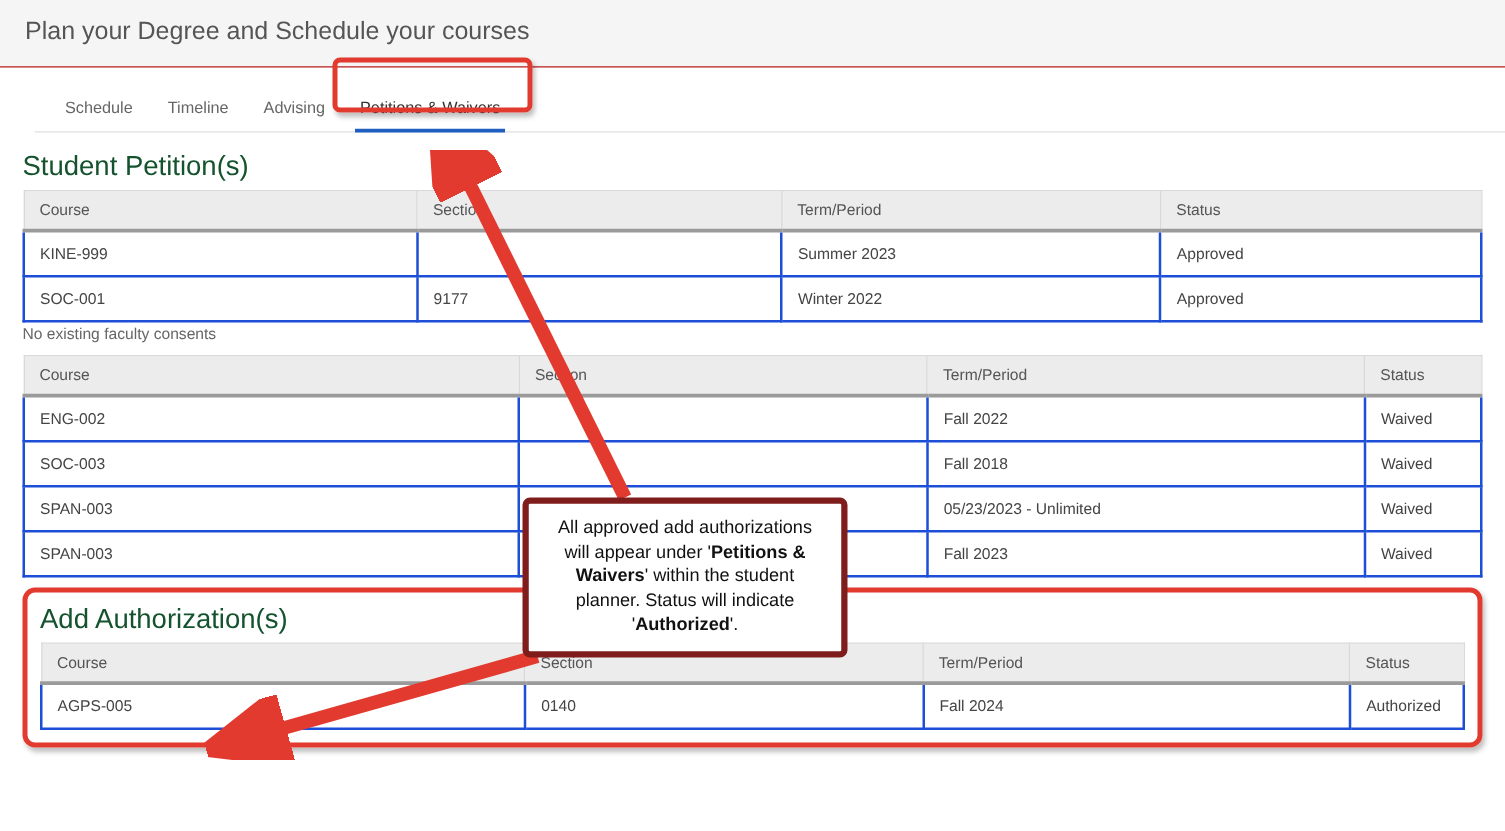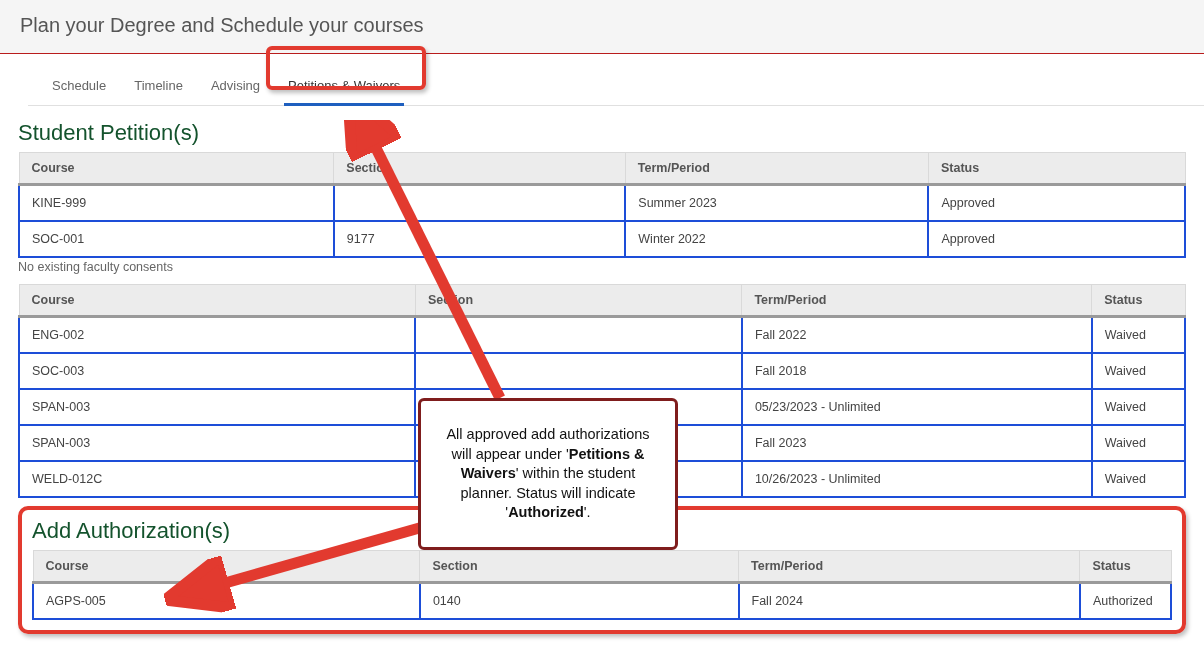--- a/index.html
+++ b/index.html
@@ -68,37 +68,37 @@
     border-collapse: collapse;
     border: 1px solid #d9d9d9;
   }
   table.data thead th {
     background: #ececec;
     border-bottom: 3px solid #9a9a9a;
     border-top: 1px solid #d9d9d9;
     border-left: 1px solid #d9d9d9;
     border-right: 1px solid #d9d9d9;
     text-align: left;
-    font-weight: 700;
+    font-weight: 400;
     color: #555;
     padding: 8px 12px;
     font-size: 12.5px;
   }
   table.data tbody td {
     border: 2px solid #1d4ed8;
     padding: 10px 12px;
     font-size: 12.5px;
     color: #444;
   }
   .callout {
     position: absolute;
-    border: 3px solid #7f1d1d;
+    border: 5px solid #7f1d1d;
     background: #fff;
     border-radius: 6px;
-    padding: 24px 14px;
+    padding: 10px 14px;
     width: 260px;
     text-align: center;
     font-size: 14.5px;
     line-height: 1.35;
     color: #111;
     z-index: 50;
   }
   .section-highlight {
     border: 4px solid #e23a2f;
     border-radius: 10px;
@@ -184,26 +184,20 @@
       <tr>
         <td>SPAN-003</td>
         <td></td>
         <td>05/23/2023 - Unlimited</td>
         <td>Waived</td>
       </tr>
       <tr>
         <td>SPAN-003</td>
         <td></td>
         <td>Fall 2023</td>
-        <td>Waived</td>
-      </tr>
-      <tr>
-        <td>WELD-012C</td>
-        <td></td>
-        <td>10/26/2023 - Unlimited</td>
         <td>Waived</td>
       </tr>
     </tbody>
   </table>
 
   <div class="section-highlight">
     <div class="section-title" style="margin-top:2px">Add Authorization(s)</div>
     <table class="data">
       <thead>
         <tr>

